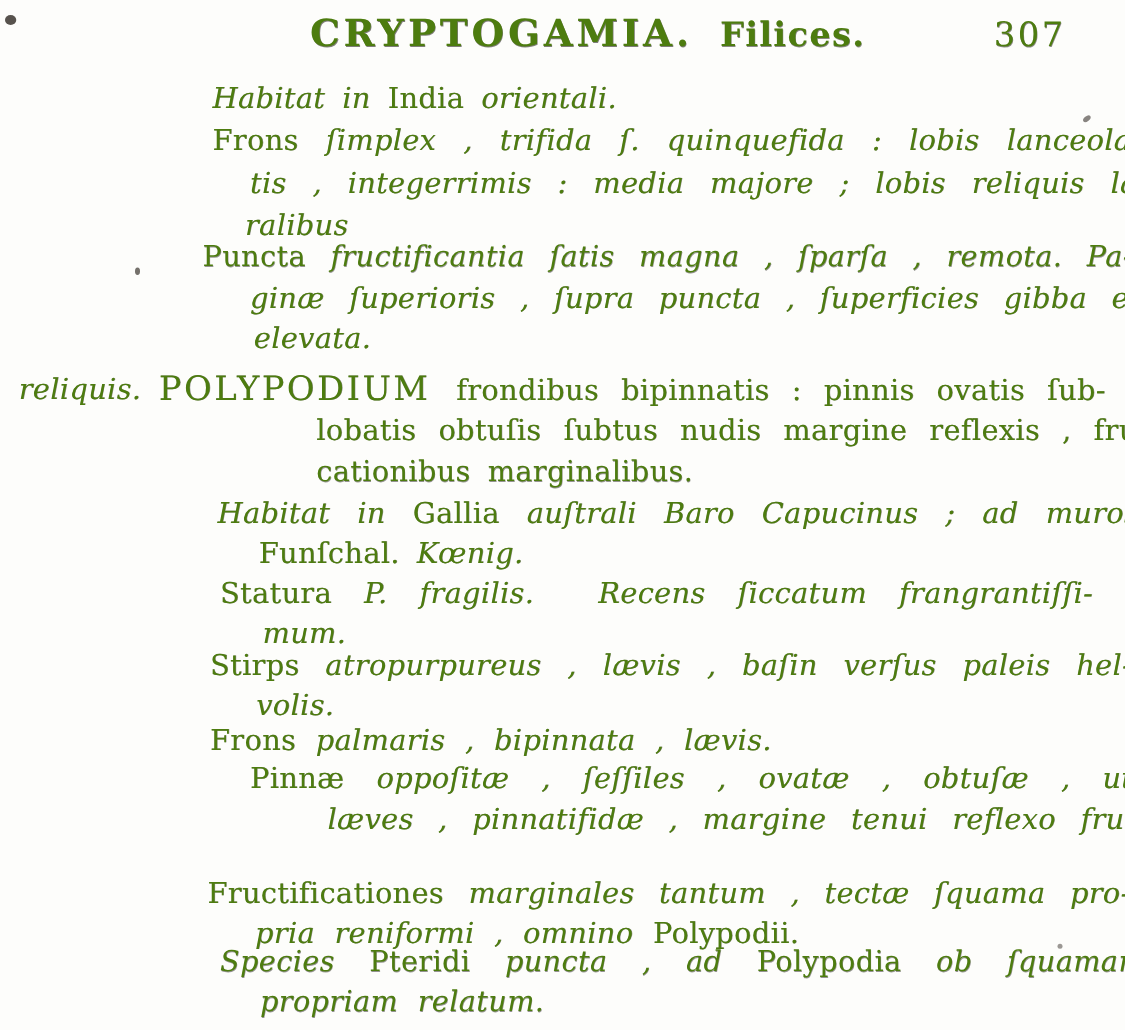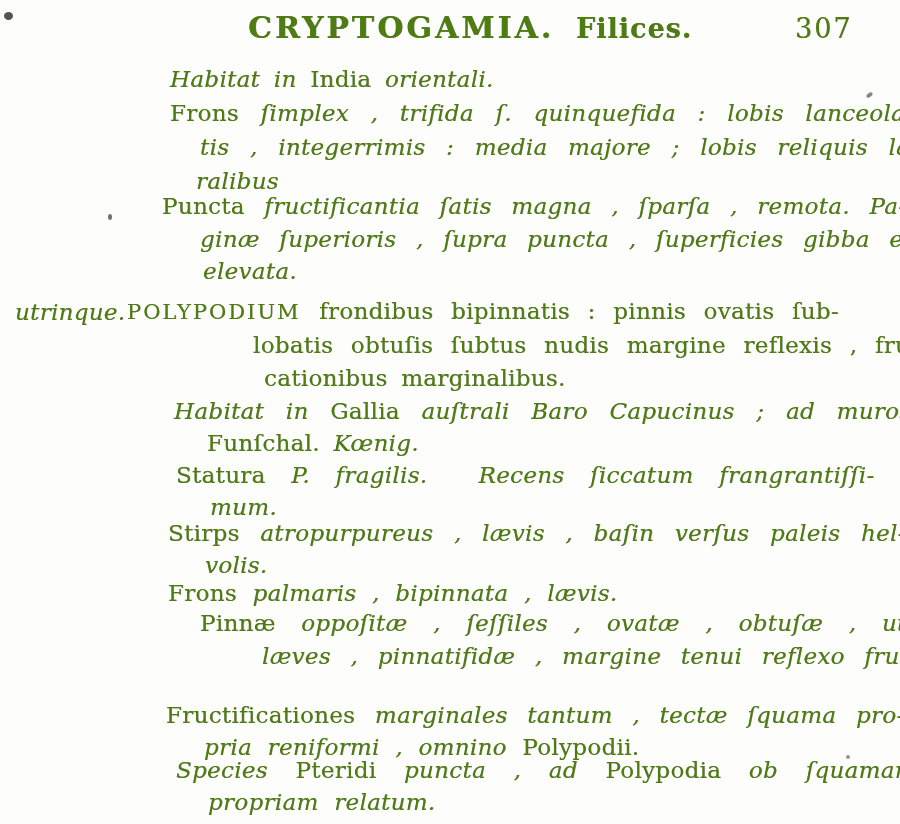--- a/index.html
+++ b/index.html
@@ -39,21 +39,21 @@
   .line {
     position: absolute;
     font-size: 23px;
     line-height: 27px;
     white-space: pre;
     letter-spacing: 0.3px;
     text-shadow: 0.35px 0.2px 0 rgba(23,20,17,0.45);
   }
   .seg-i { font-style: italic; }
   .seg-r { font-style: normal; }
-  .seg-c { font-style: normal; font-size: 21px; letter-spacing: 2px; }
+  .seg-c { font-style: normal; font-size: 27px; letter-spacing: 2px; }
   .speck { position: absolute; background: #3a342e; border-radius: 50%; }
   .speck.s1 { left: 4px;  top: 12px;  width: 9px; height: 8px; opacity: .85; }
   .speck.s2 { left: 108px; top: 214px; width: 4px; height: 6px; opacity: .7; }
   .speck.s3 { left: 866px; top: 93px;  width: 7px; height: 4px; opacity: .6; transform: rotate(-40deg); }
   .speck.s4 { left: 846px; top: 755px; width: 4px; height: 4px; opacity: .5; }
 </style>
 </head>
 <body>
 
 <div class="page">
@@ -65,24 +65,24 @@
   </div>
 
   <div class="text-block">
       <div class="line" style="left: 170px; top: 66px; word-spacing: 6px;"><span class="seg-i">Habitat in </span><span class="seg-r">India </span><span class="seg-i">orientali.</span></div>
       <div class="line" style="left: 170px; top: 100px; word-spacing: 14px;"><span class="seg-r">Frons </span><span class="seg-i">ſimplex , trifida ſ. quinquefida : lobis lanceola-</span></div>
       <div class="line" style="left: 200px; top: 134px; word-spacing: 13px;"><span class="seg-i">tis , integerrimis : media majore ; lobis reliquis late-</span></div>
       <div class="line" style="left: 196px; top: 168px; word-spacing: 6px;"><span class="seg-i">ralibus</span></div>
       <div class="line" style="left: 162px; top: 193px; word-spacing: 12px;"><span class="seg-r">Puncta </span><span class="seg-i">fructificantia ſatis magna , ſparſa , remota. Pa-</span></div>
       <div class="line" style="left: 200px; top: 226px; word-spacing: 12px;"><span class="seg-i">ginæ ſuperioris , ſupra puncta , ſuperficies gibba et</span></div>
       <div class="line" style="left: 203px; top: 258px; word-spacing: 6px;"><span class="seg-i">elevata.</span></div>
-      <div class="line" style="left: 15px; top: 299px; word-spacing: 4px;"><span class="seg-i">utrinque.</span></div>
+      <div class="line" style="left: 15px; top: 299px; word-spacing: 4px;"><span class="seg-i">reliquis.</span></div>
       <div class="line" style="left: 127px; top: 298px; word-spacing: 10px;"><span class="seg-c">POLYPODIUM </span><span class="seg-r">frondibus bipinnatis : pinnis ovatis ſub-</span></div>
       <div class="line" style="left: 253px; top: 332px; word-spacing: 10px;"><span class="seg-r">lobatis obtuſis ſubtus nudis margine reflexis , fructifi-</span></div>
-      <div class="line" style="left: 253px; top: 365px; word-spacing: 6px; margin-left: 11px;"><span class="seg-r">cationibus marginalibus.</span></div>
+      <div class="line" style="left: 253px; top: 365px; word-spacing: 6px;"><span class="seg-r">cationibus marginalibus.</span></div>
       <div class="line" style="left: 174px; top: 398px; word-spacing: 14px;"><span class="seg-i">Habitat in </span><span class="seg-r">Gallia </span><span class="seg-i">auſtrali Baro Capucinus ; ad muros</span></div>
       <div class="line" style="left: 207px; top: 430px; word-spacing: 6px;"><span class="seg-r">Funſchal. </span><span class="seg-i">Kœnig.</span></div>
       <div class="line" style="left: 176px; top: 462px; word-spacing: 18px;"><span class="seg-r">Statura </span><span class="seg-i">P. fragilis.  Recens ſiccatum frangrantiſſi-</span></div>
       <div class="line" style="left: 210px; top: 494px; word-spacing: 6px;"><span class="seg-i">mum.</span></div>
       <div class="line" style="left: 168px; top: 520px; word-spacing: 13px;"><span class="seg-r">Stirps </span><span class="seg-i">atropurpureus , lævis , baſin verſus paleis hel-</span></div>
       <div class="line" style="left: 205px; top: 552px; word-spacing: 6px;"><span class="seg-i">volis.</span></div>
       <div class="line" style="left: 168px; top: 580px; word-spacing: 8px;"><span class="seg-r">Frons </span><span class="seg-i">palmaris , bipinnata , lævis.</span></div>
       <div class="line" style="left: 200px; top: 610px; word-spacing: 18px;"><span class="seg-r">Pinnæ </span><span class="seg-i">oppoſitæ , ſeſſiles , ovatæ , obtuſæ , utrinque</span></div>
       <div class="line" style="left: 262px; top: 643px; word-spacing: 12px;"><span class="seg-i">læves , pinnatifidæ , margine tenui reflexo fructi-</span></div>
       <div class="line" style="left: 166px; top: 702px; word-spacing: 12px;"><span class="seg-r">Fructificationes </span><span class="seg-i">marginales tantum , tectæ ſquama pro-</span></div>

